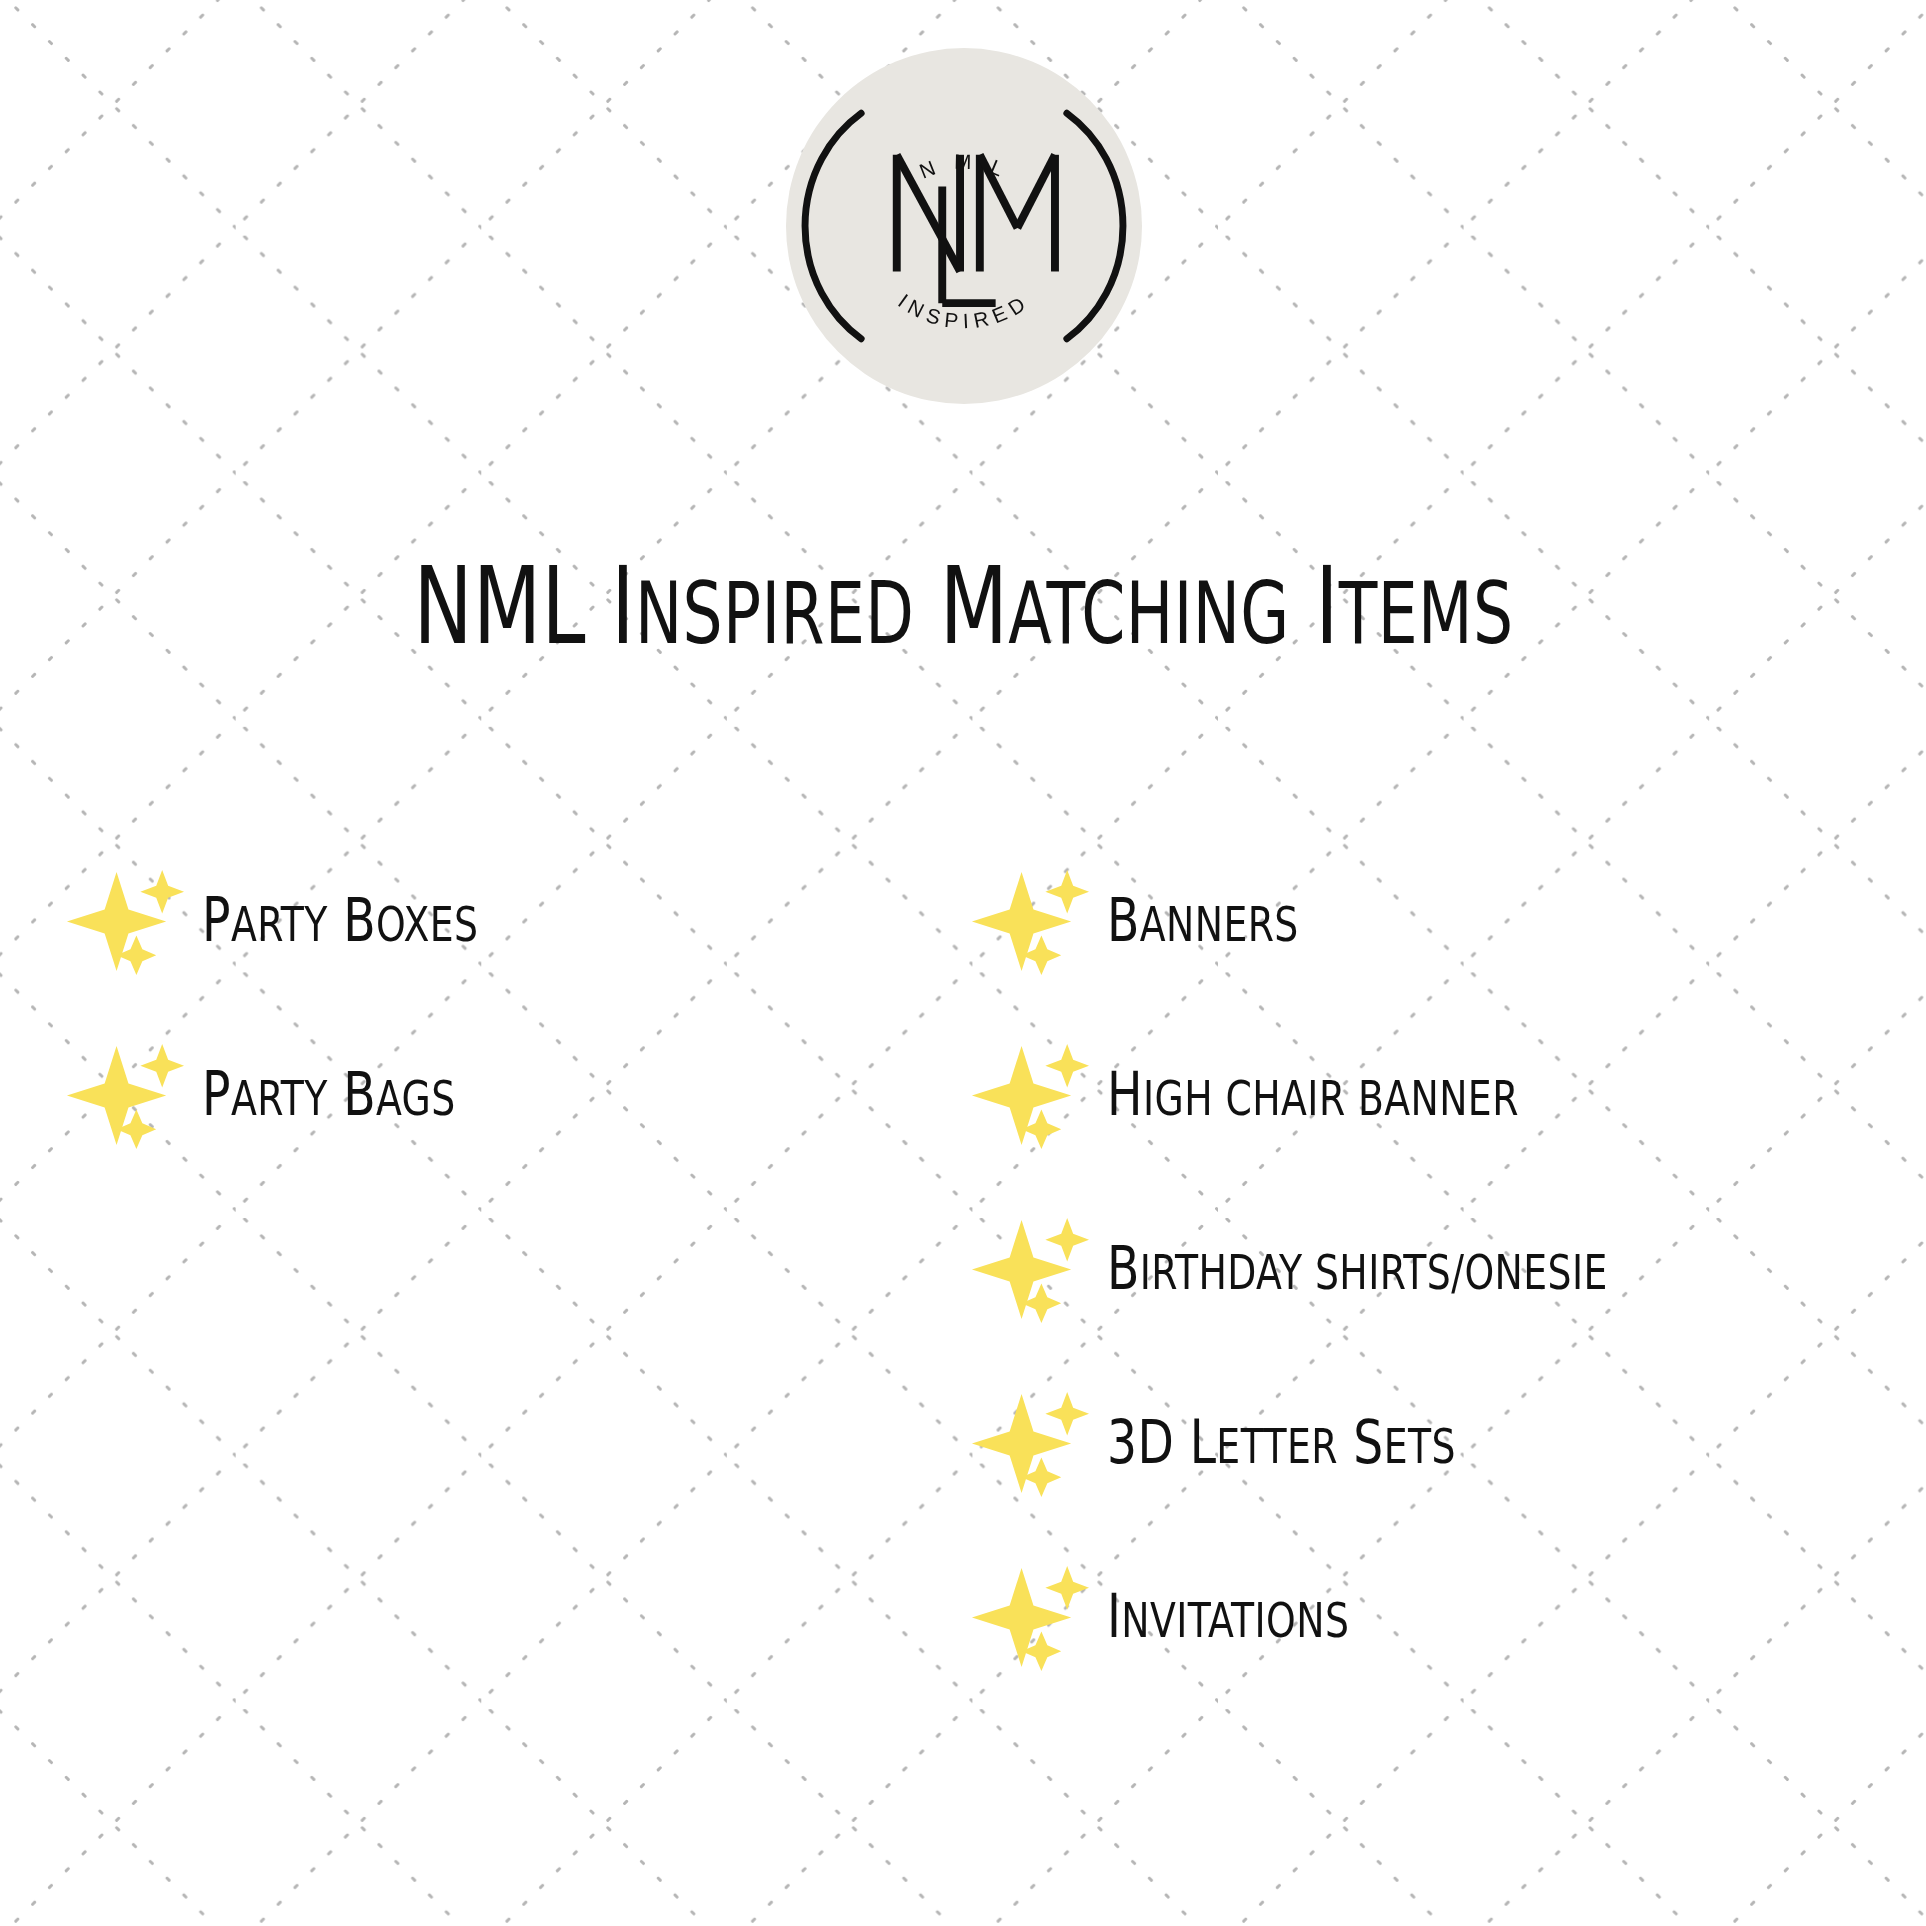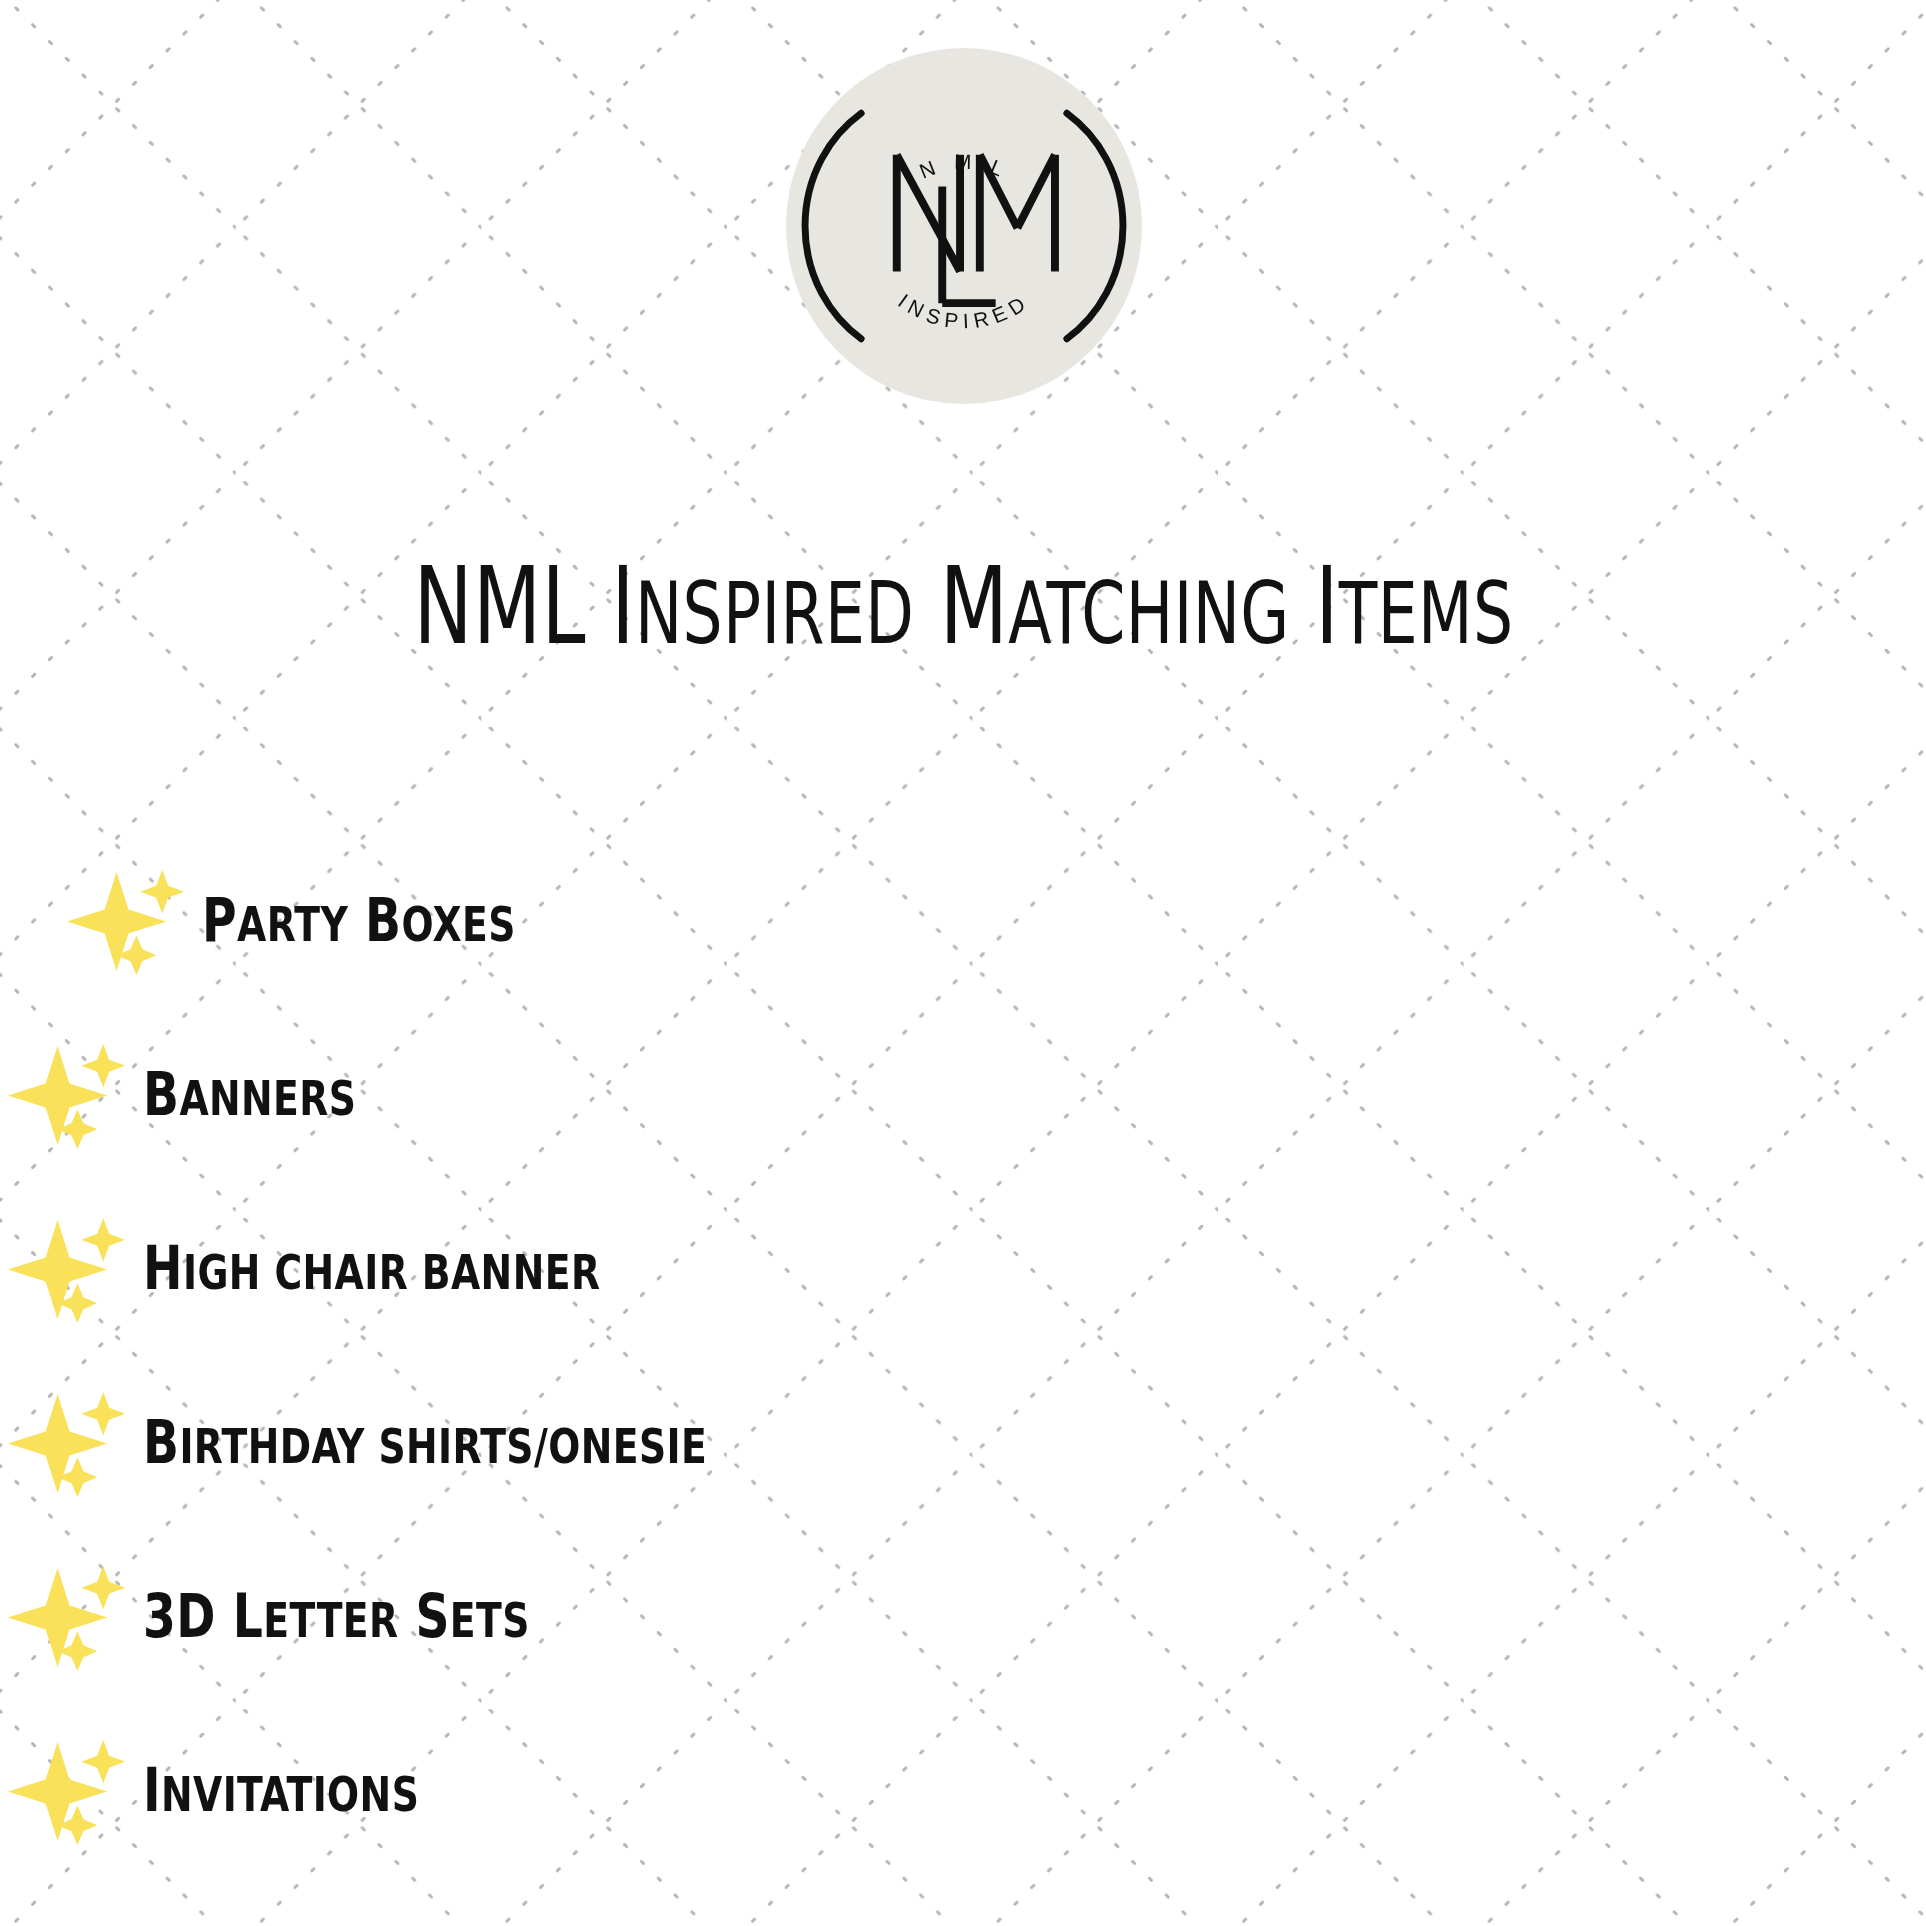--- a/index.html
+++ b/index.html
@@ -74,22 +74,20 @@
     font-size: 0.80em;
   }
 
   
   .columns {
     position: absolute;
     top: 832px;
     left: 0;
     width: 100%;
     display: flex;
-    flex-direction: column;
-    font-weight: bold;
   }
   .col {
     width: 50%;
     box-sizing: border-box;
     display: flex;
     flex-direction: column;
   }
   .col-left  { padding-left: 59px; }
   .col-right { padding-left: 1030px; margin-left: -1030px; }
 
@@ -184,20 +182,30 @@
         <span class="sparkle">
           <svg width="127" height="127" viewBox="0 0 128 128">
             <path d="M44 16 L56 54 L94 66 L56 78 L44 116 L32 78 L-6 66 L32 54 Z" transform="translate(14,0)" fill="#f9e159"></path>
             <path d="M100 16 L106 32 L122 38 L106 44 L100 60 L94 44 L78 38 L94 32 Z" transform="translate(4,-2)" fill="#f9e159"></path>
             <path d="M78 86 L84 100 L98 106 L84 112 L78 126 L72 112 L58 106 L72 100 Z" transform="translate(0,-6)" fill="#f9e159"></path>
           </svg>
         </span>
         <span class="item-label"><span>P</span><span class="sc">ARTY</span><span>&nbsp;B</span><span class="sc">OXES</span></span>
       </div>
 
+      <div class="item">
+        <span class="sparkle">
+          <svg width="127" height="127" viewBox="0 0 128 128">
+            <path d="M44 16 L56 54 L94 66 L56 78 L44 116 L32 78 L-6 66 L32 54 Z" transform="translate(14,0)" fill="#f9e159"></path>
+            <path d="M100 16 L106 32 L122 38 L106 44 L100 60 L94 44 L78 38 L94 32 Z" transform="translate(4,-2)" fill="#f9e159"></path>
+            <path d="M78 86 L84 100 L98 106 L84 112 L78 126 L72 112 L58 106 L72 100 Z" transform="translate(0,-6)" fill="#f9e159"></path>
+          </svg>
+        </span>
+        <span class="item-label"><span>P</span><span class="sc">ARTY</span><span>&nbsp;B</span><span class="sc">AGS</span></span>
+      </div>
 
 
 
 
     </div>
 
     <div class="col col-right">
 
       <div class="item">
         <span class="sparkle">

